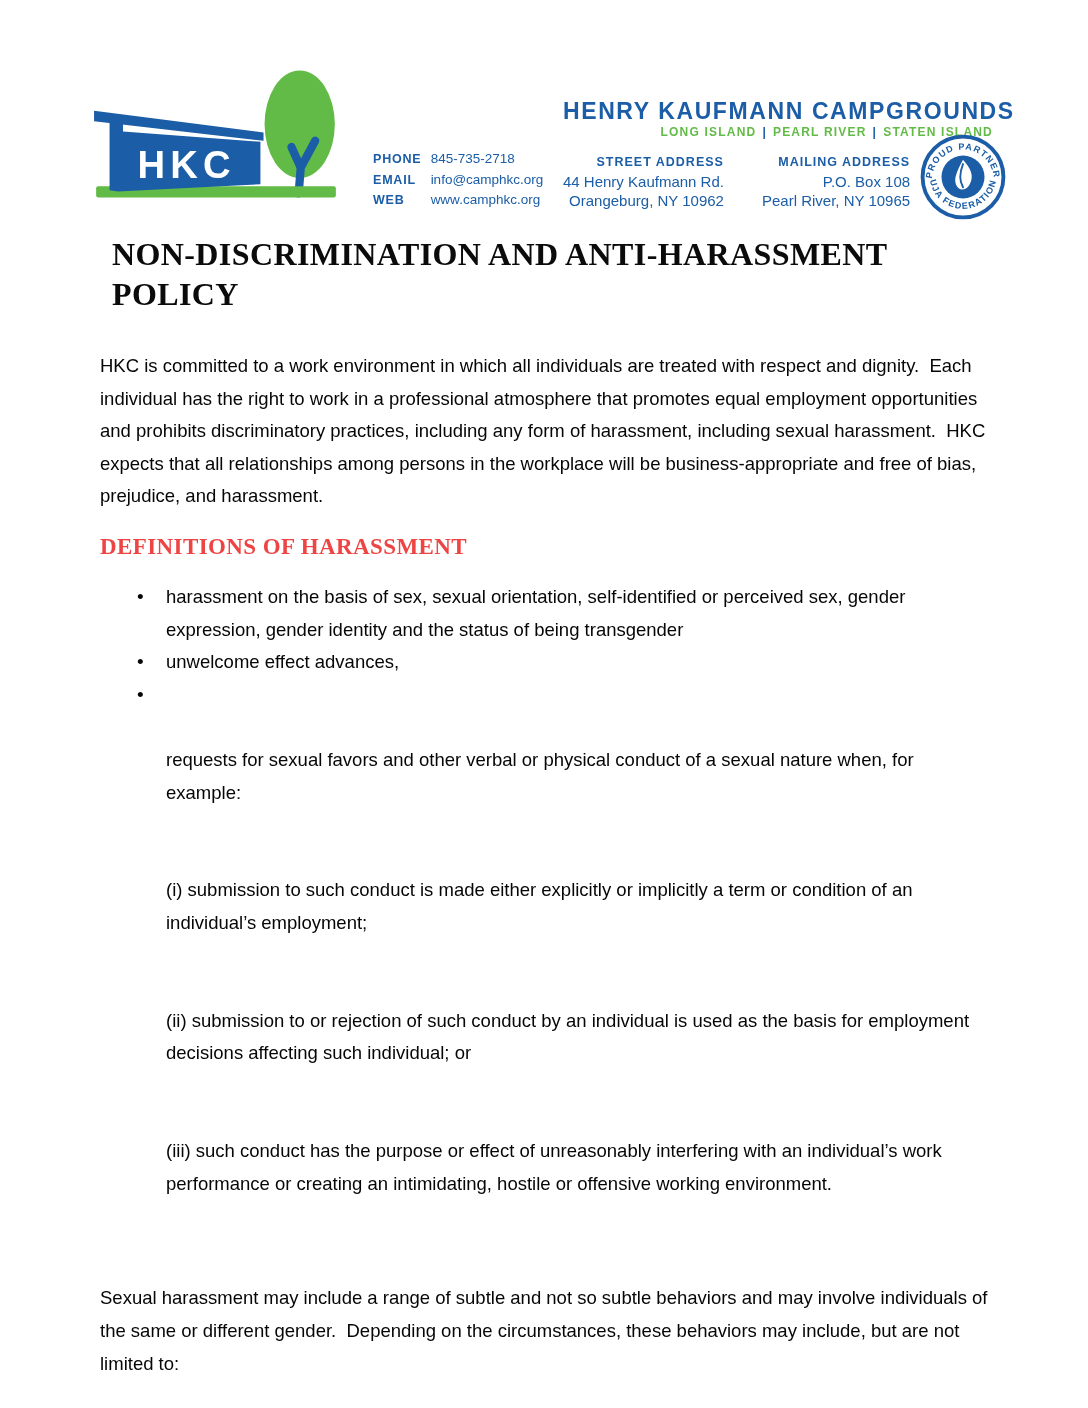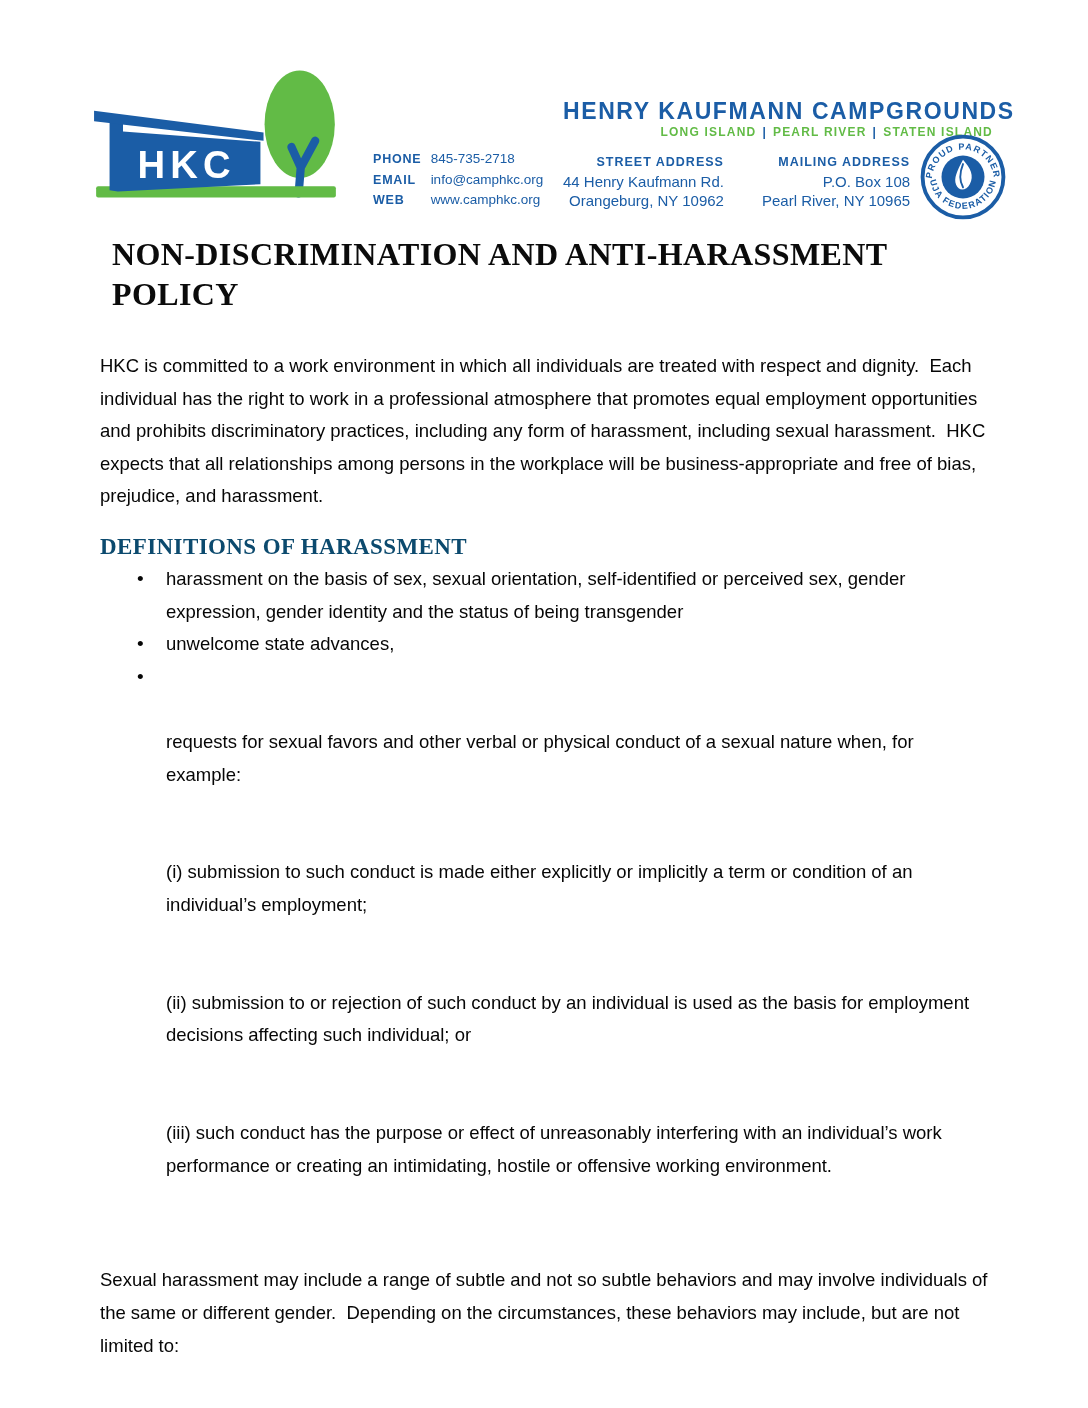--- a/index.html
+++ b/index.html
@@ -43,21 +43,21 @@
     color:#0b0b0b;margin:12px;
   }
   .body-text{
     font-size:18.5px;line-height:32.6px;margin:0;
     white-space:pre-wrap;
   }
   .intro-para{margin-top:36px;}
   .section-heading{
     font-family:"Liberation Serif",serif;font-weight:bold;
     font-size:23px;line-height:29px;letter-spacing:0.4px;
-    color:#0c4a6e;margin:19px 0 2px 0;
+    color:#ef4444;margin:19px 0 20px 0;
   }
   ul.policy-list{margin:0;padding:0 0 0 66px;list-style:none;}
   ul.policy-list li{
     position:relative;font-size:18.5px;line-height:32.6px;
     white-space:pre-wrap;
   }
   ul.policy-list li::before{
     content:"\2022";position:absolute;left:-29px;top:0;
     font-size:19px;color:#060606;
   }
@@ -139,21 +139,21 @@
 
     <h1 class="doc-title">NON-DISCRIMINATION AND ANTI-HARASSMENT POLICY</h1>
 
     <p class="body-text intro-para">HKC is committed to a work environment in which all individuals are treated with respect and dignity.  Each individual has the right to work in a professional atmosphere that promotes equal employment opportunities and prohibits discriminatory practices, including any form of harassment, including sexual harassment.  HKC expects that all relationships among persons in the workplace will be business-appropriate and free of bias, prejudice, and harassment.</p>
 
     <h2 class="section-heading">DEFINITIONS OF HARASSMENT</h2>
 
 
     <ul class="policy-list">
       <li>harassment on the basis of sex, sexual orientation, self-identified or perceived sex, gender expression, gender identity and the status of being transgender</li>
-      <li>unwelcome state advances,</li>
+      <li>unwelcome effect advances,</li>
       <li>
         <div>requests for sexual favors and other verbal or physical conduct of a sexual nature when, for example:</div>
         <div class="subclause">(i) submission to such conduct is made either explicitly or implicitly a term or condition of an individual’s employment;</div>
         <div class="subclause">(ii) submission to or rejection of such conduct by an individual is used as the basis for employment decisions affecting such individual; or</div>
         <div class="subclause">(iii) such conduct has the purpose or effect of unreasonably interfering with an individual’s work performance or creating an intimidating, hostile or offensive working environment.</div>
       </li>
     </ul>
 
     <p class="body-text behaviors-para">Sexual harassment may include a range of subtle and not so subtle behaviors and may involve individuals of the same or different gender.  Depending on the circumstances, these behaviors may include, but are not limited to:</p>
 

